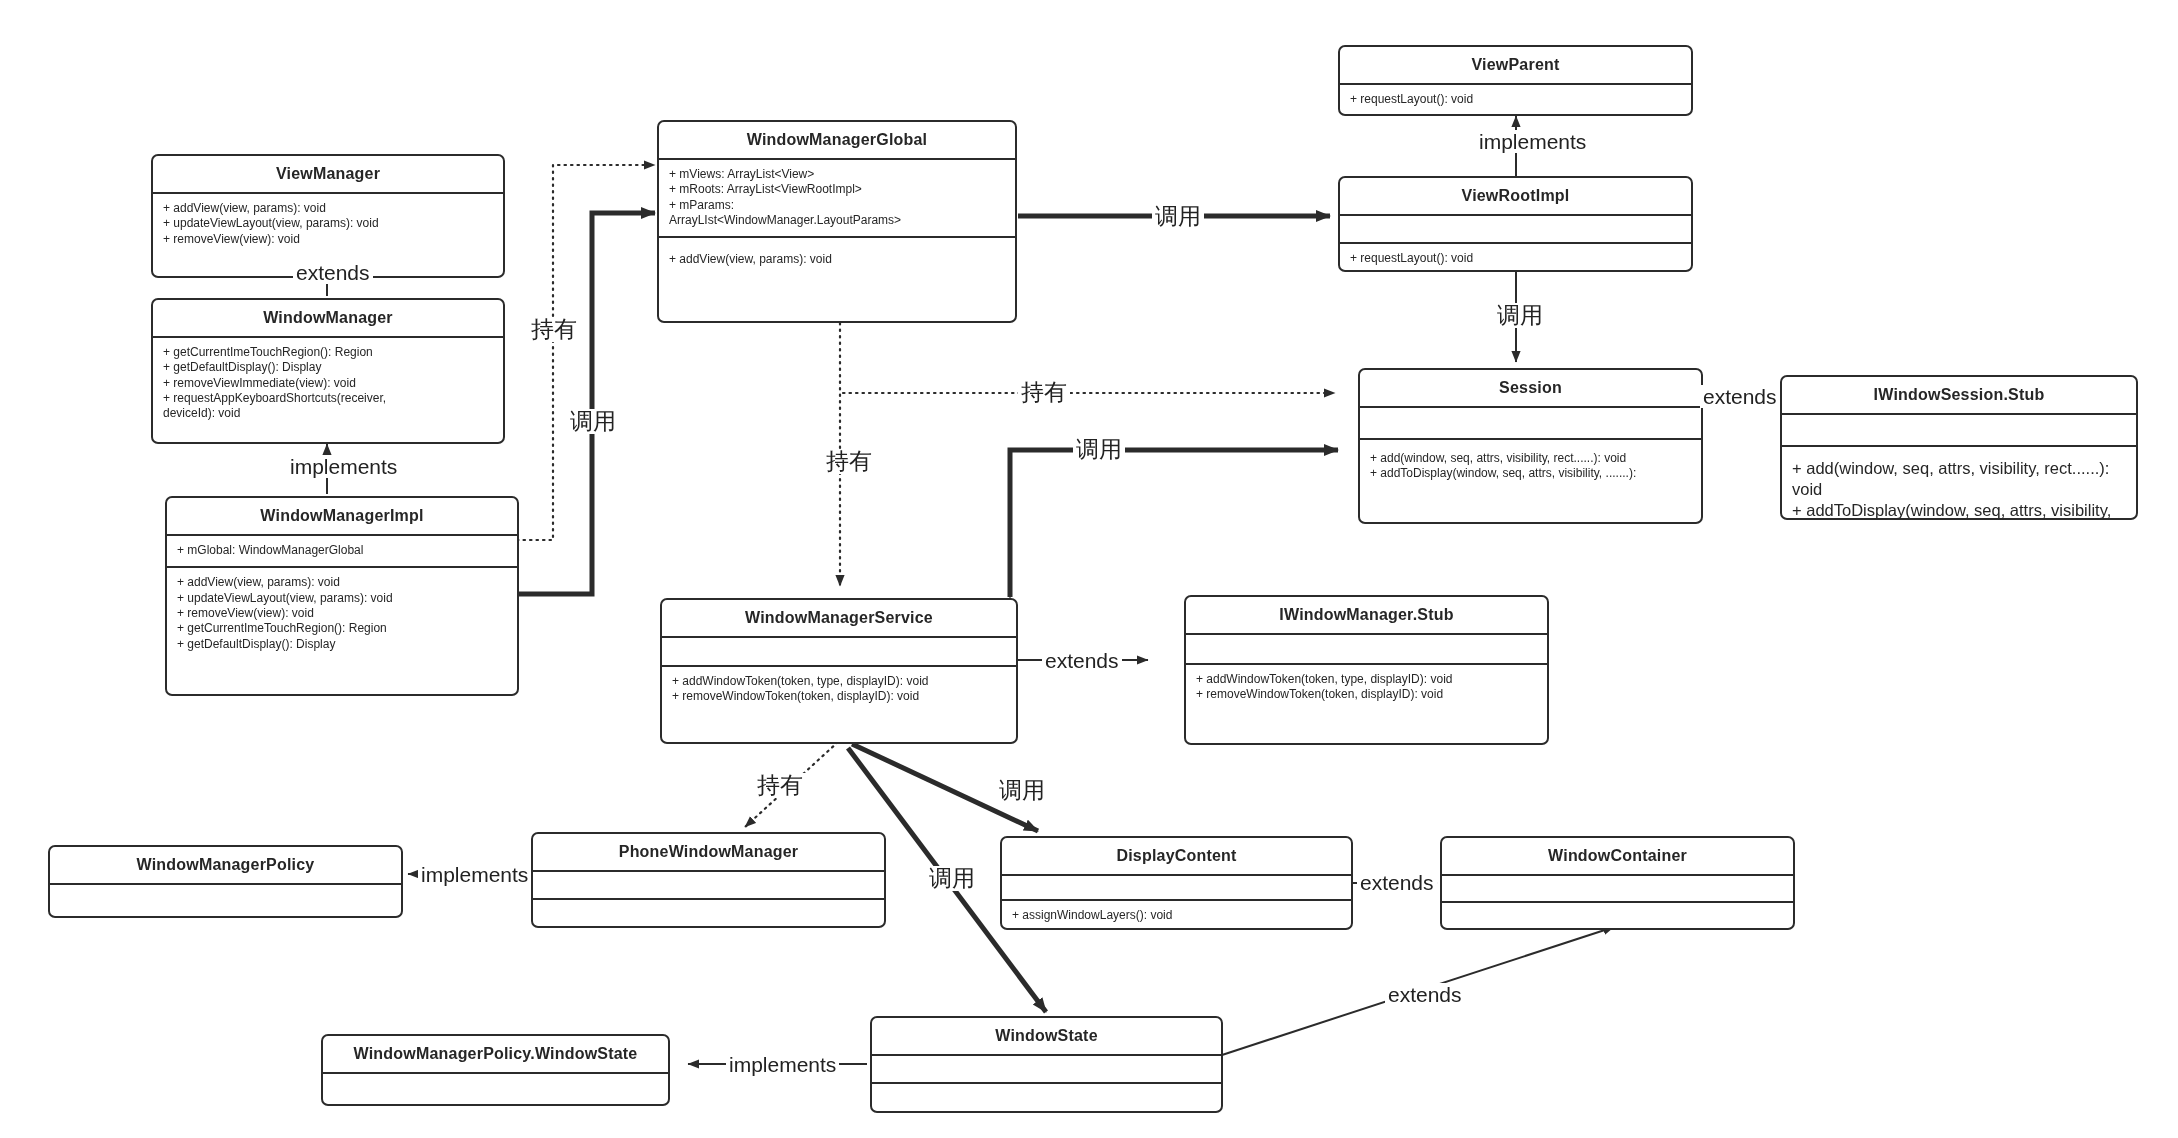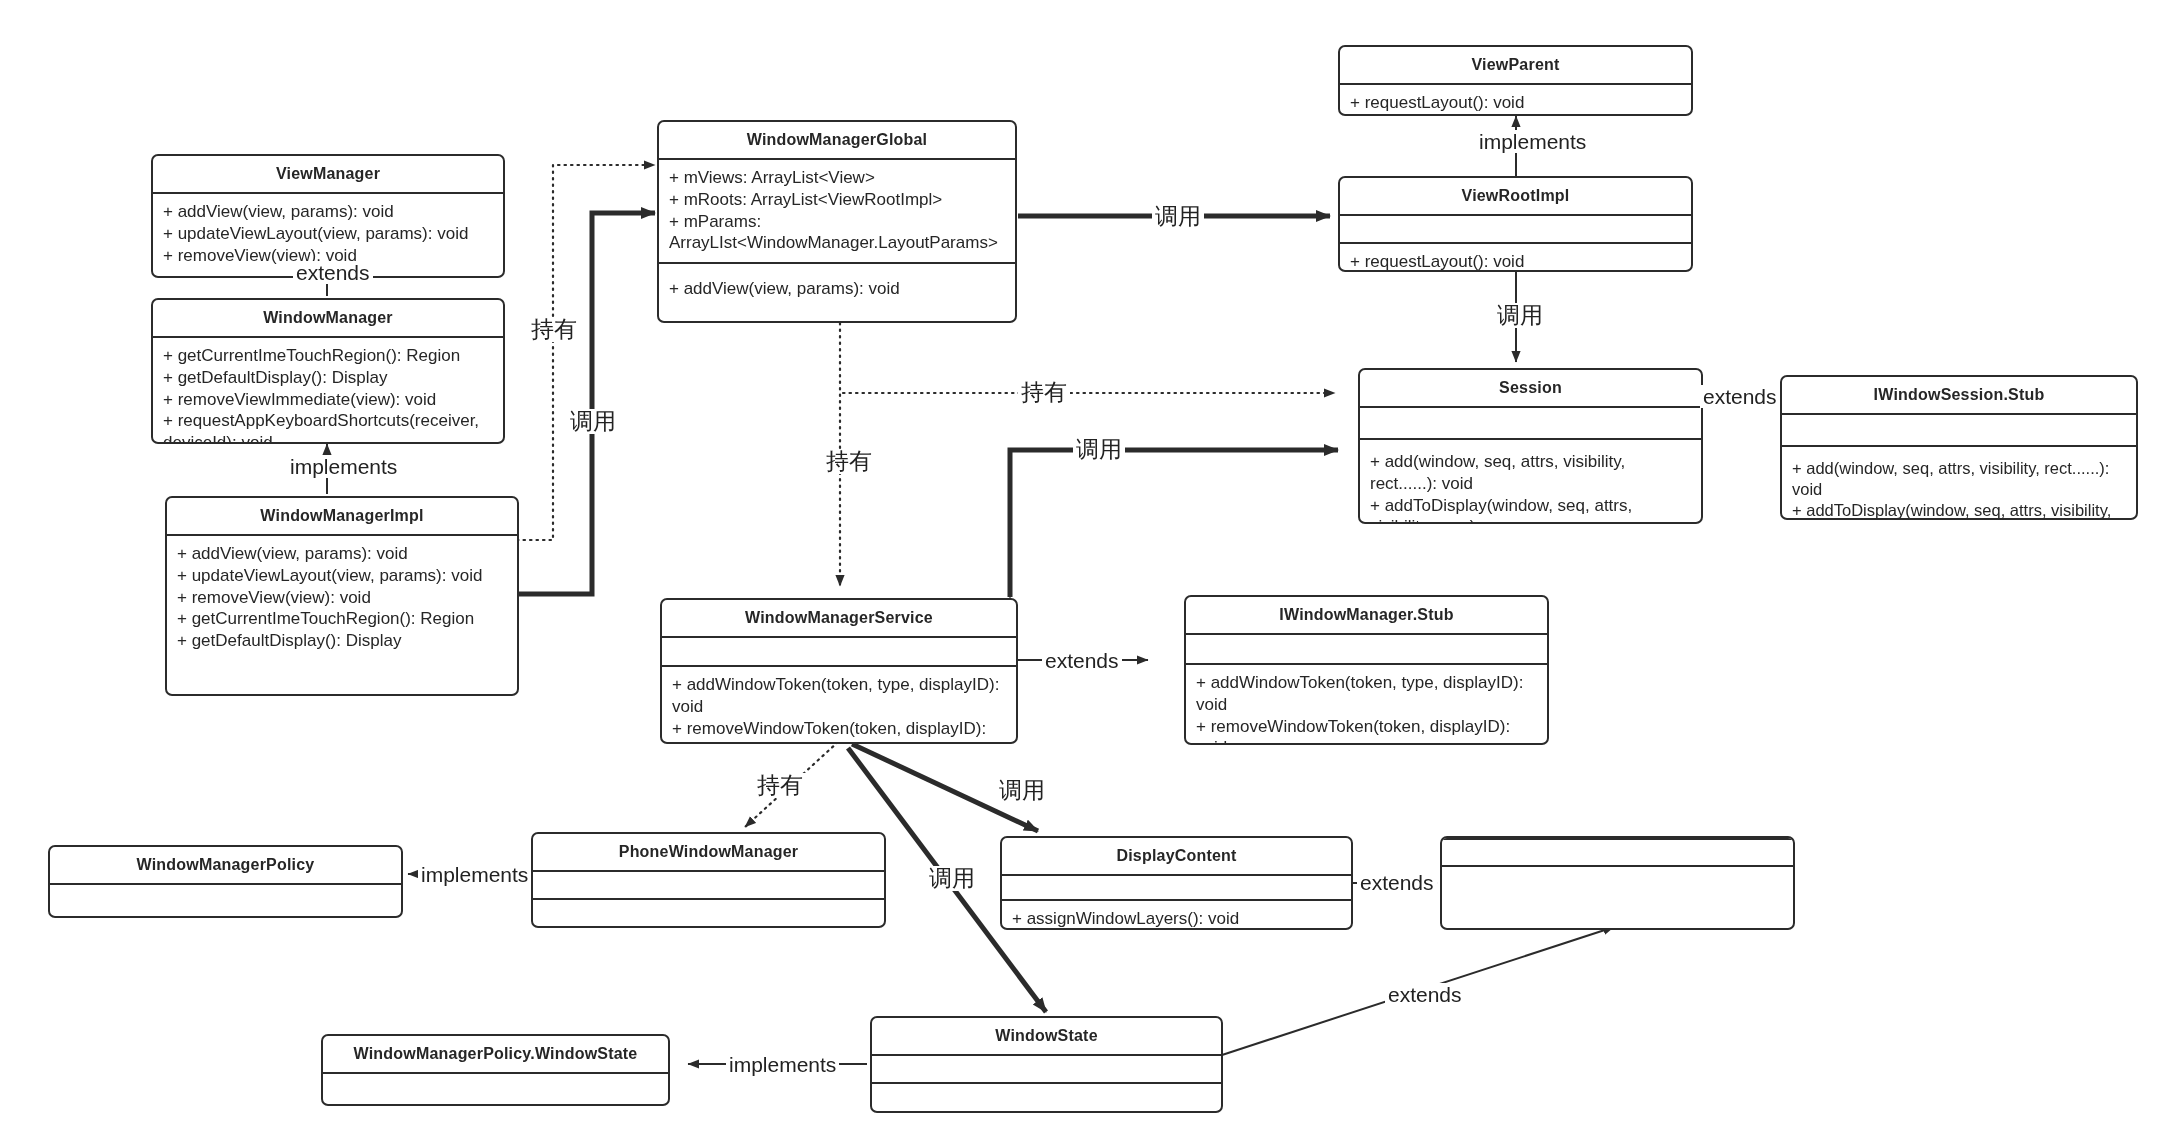--- a/index.html
+++ b/index.html
@@ -36,21 +36,21 @@
     letter-spacing: 0.2px;
     padding: 9px 6px 9px 6px;
     color: #262626;
     white-space: nowrap;
   }
   .uml-sep {
     border-top: 2.2px solid #2b2b2b;
   }
   .uml-compartment {
     padding: 7px 10px 8px 10px;
-    font-size: 17px;
+    font-size: 12px;
     line-height: 1.28;
     color: #262626;
   }
   .uml-compartment.empty {
     padding: 0;
   }
   .uml-row {
     white-space: pre-wrap;
     word-break: break-word;
   }
@@ -214,20 +214,23 @@
       <div class="uml-row">+ getDefaultDisplay(): Display</div>
       <div class="uml-row">+ removeViewImmediate(view): void</div>
       <div class="uml-row">+ requestAppKeyboardShortcuts(receiver,</div>
       <div class="uml-row">deviceId): void</div>
     </div>
   </div>
 
   <div class="uml-class" style="left:165px; top:496px; width:354px; height:200px;">
     <div class="uml-name">WindowManagerImpl</div>
     <div class="uml-compartment uml-sep">
+      <div class="uml-row">+ mGlobal: WindowManagerGlobal</div>
+    </div>
+    <div class="uml-compartment uml-sep">
       <div class="uml-row">+ addView(view, params): void</div>
       <div class="uml-row">+ updateViewLayout(view, params): void</div>
       <div class="uml-row">+ removeView(view): void</div>
       <div class="uml-row">+ getCurrentImeTouchRegion(): Region</div>
       <div class="uml-row">+ getDefaultDisplay(): Display</div>
 
     </div>
   </div>
 
   <div class="uml-class" style="left:657px; top:120px; width:360px; height:203px;">
@@ -312,20 +315,21 @@
 
   <div class="uml-class" style="left:1000px; top:836px; width:353px; height:94px;">
     <div class="uml-name">DisplayContent</div>
     <div class="uml-compartment uml-sep empty" style="height:23px;"></div>
     <div class="uml-compartment uml-sep">
       <div class="uml-row">+ assignWindowLayers(): void</div>
     </div>
   </div>
 
   <div class="uml-class" style="left:1440px; top:836px; width:355px; height:94px;">
+    <div class="uml-name">WindowContainer</div>
     <div class="uml-compartment uml-sep empty" style="height:25px;"></div>
     <div class="uml-compartment uml-sep empty" style="height:25px;"></div>
   </div>
 
   <div class="uml-class" style="left:321px; top:1034px; width:349px; height:72px;">
     <div class="uml-name">WindowManagerPolicy.WindowState</div>
     <div class="uml-compartment uml-sep empty" style="height:29px;"></div>
   </div>
 
   <div class="uml-class" style="left:870px; top:1016px; width:353px; height:97px;">

